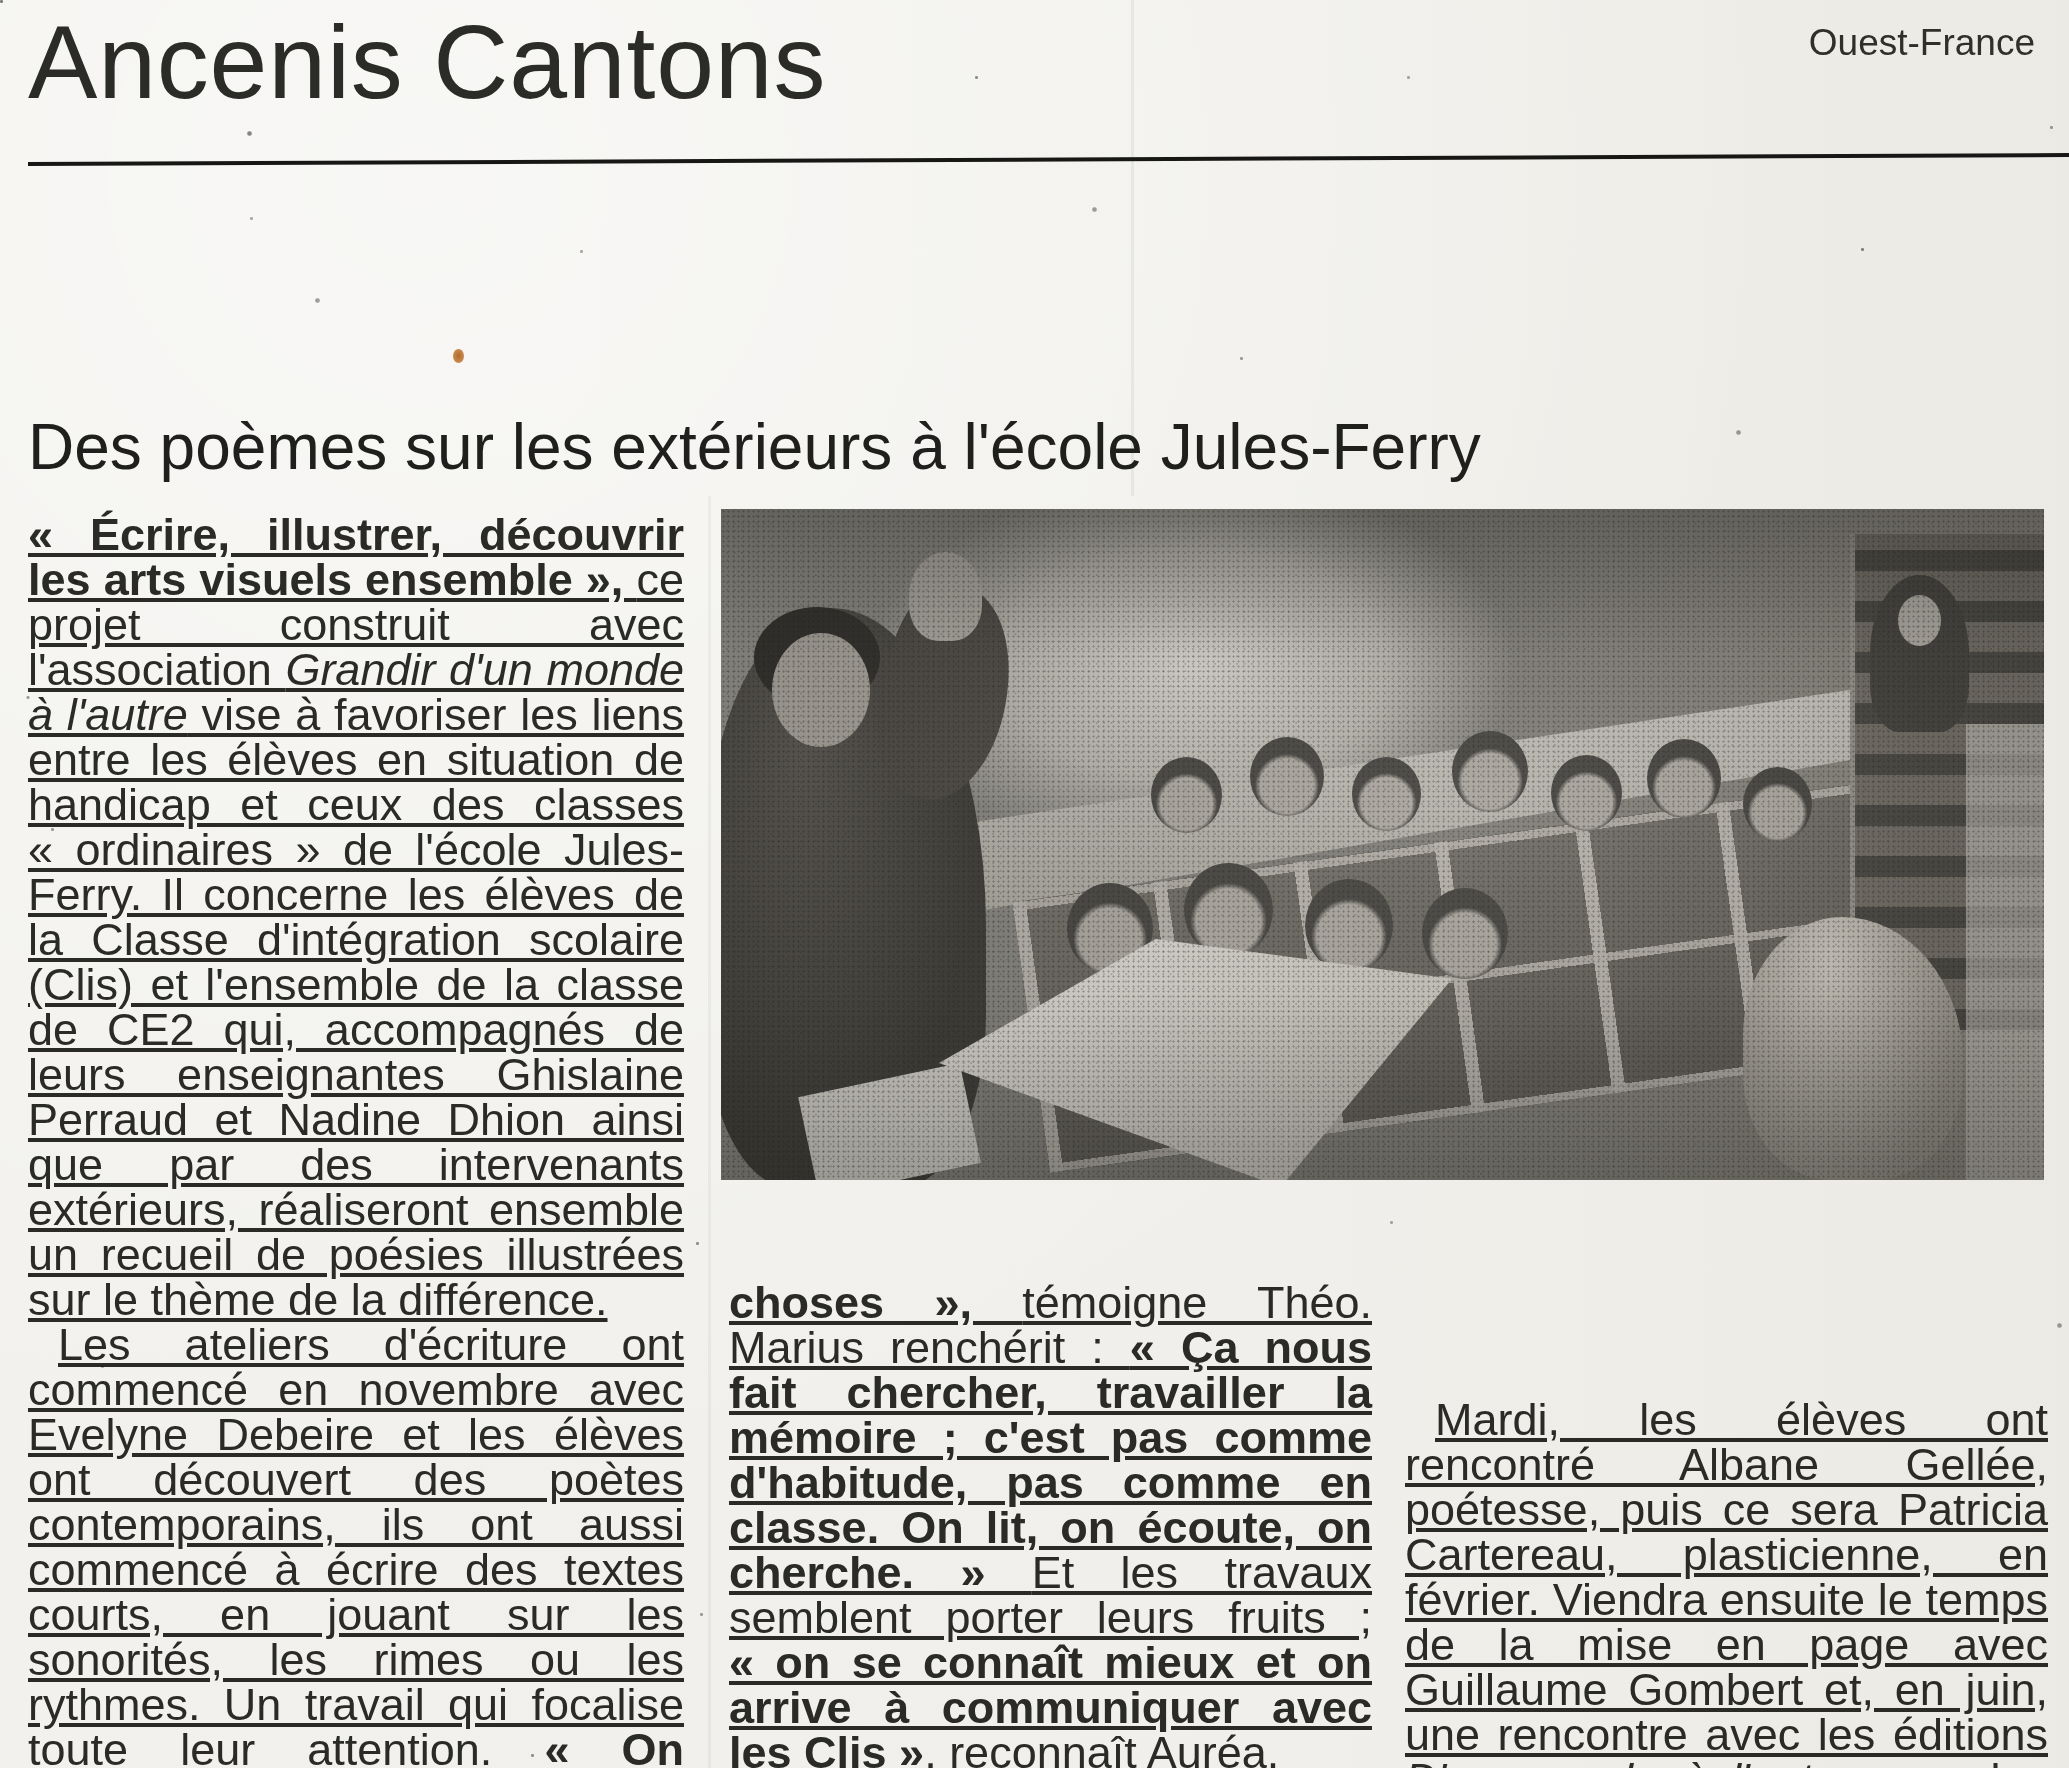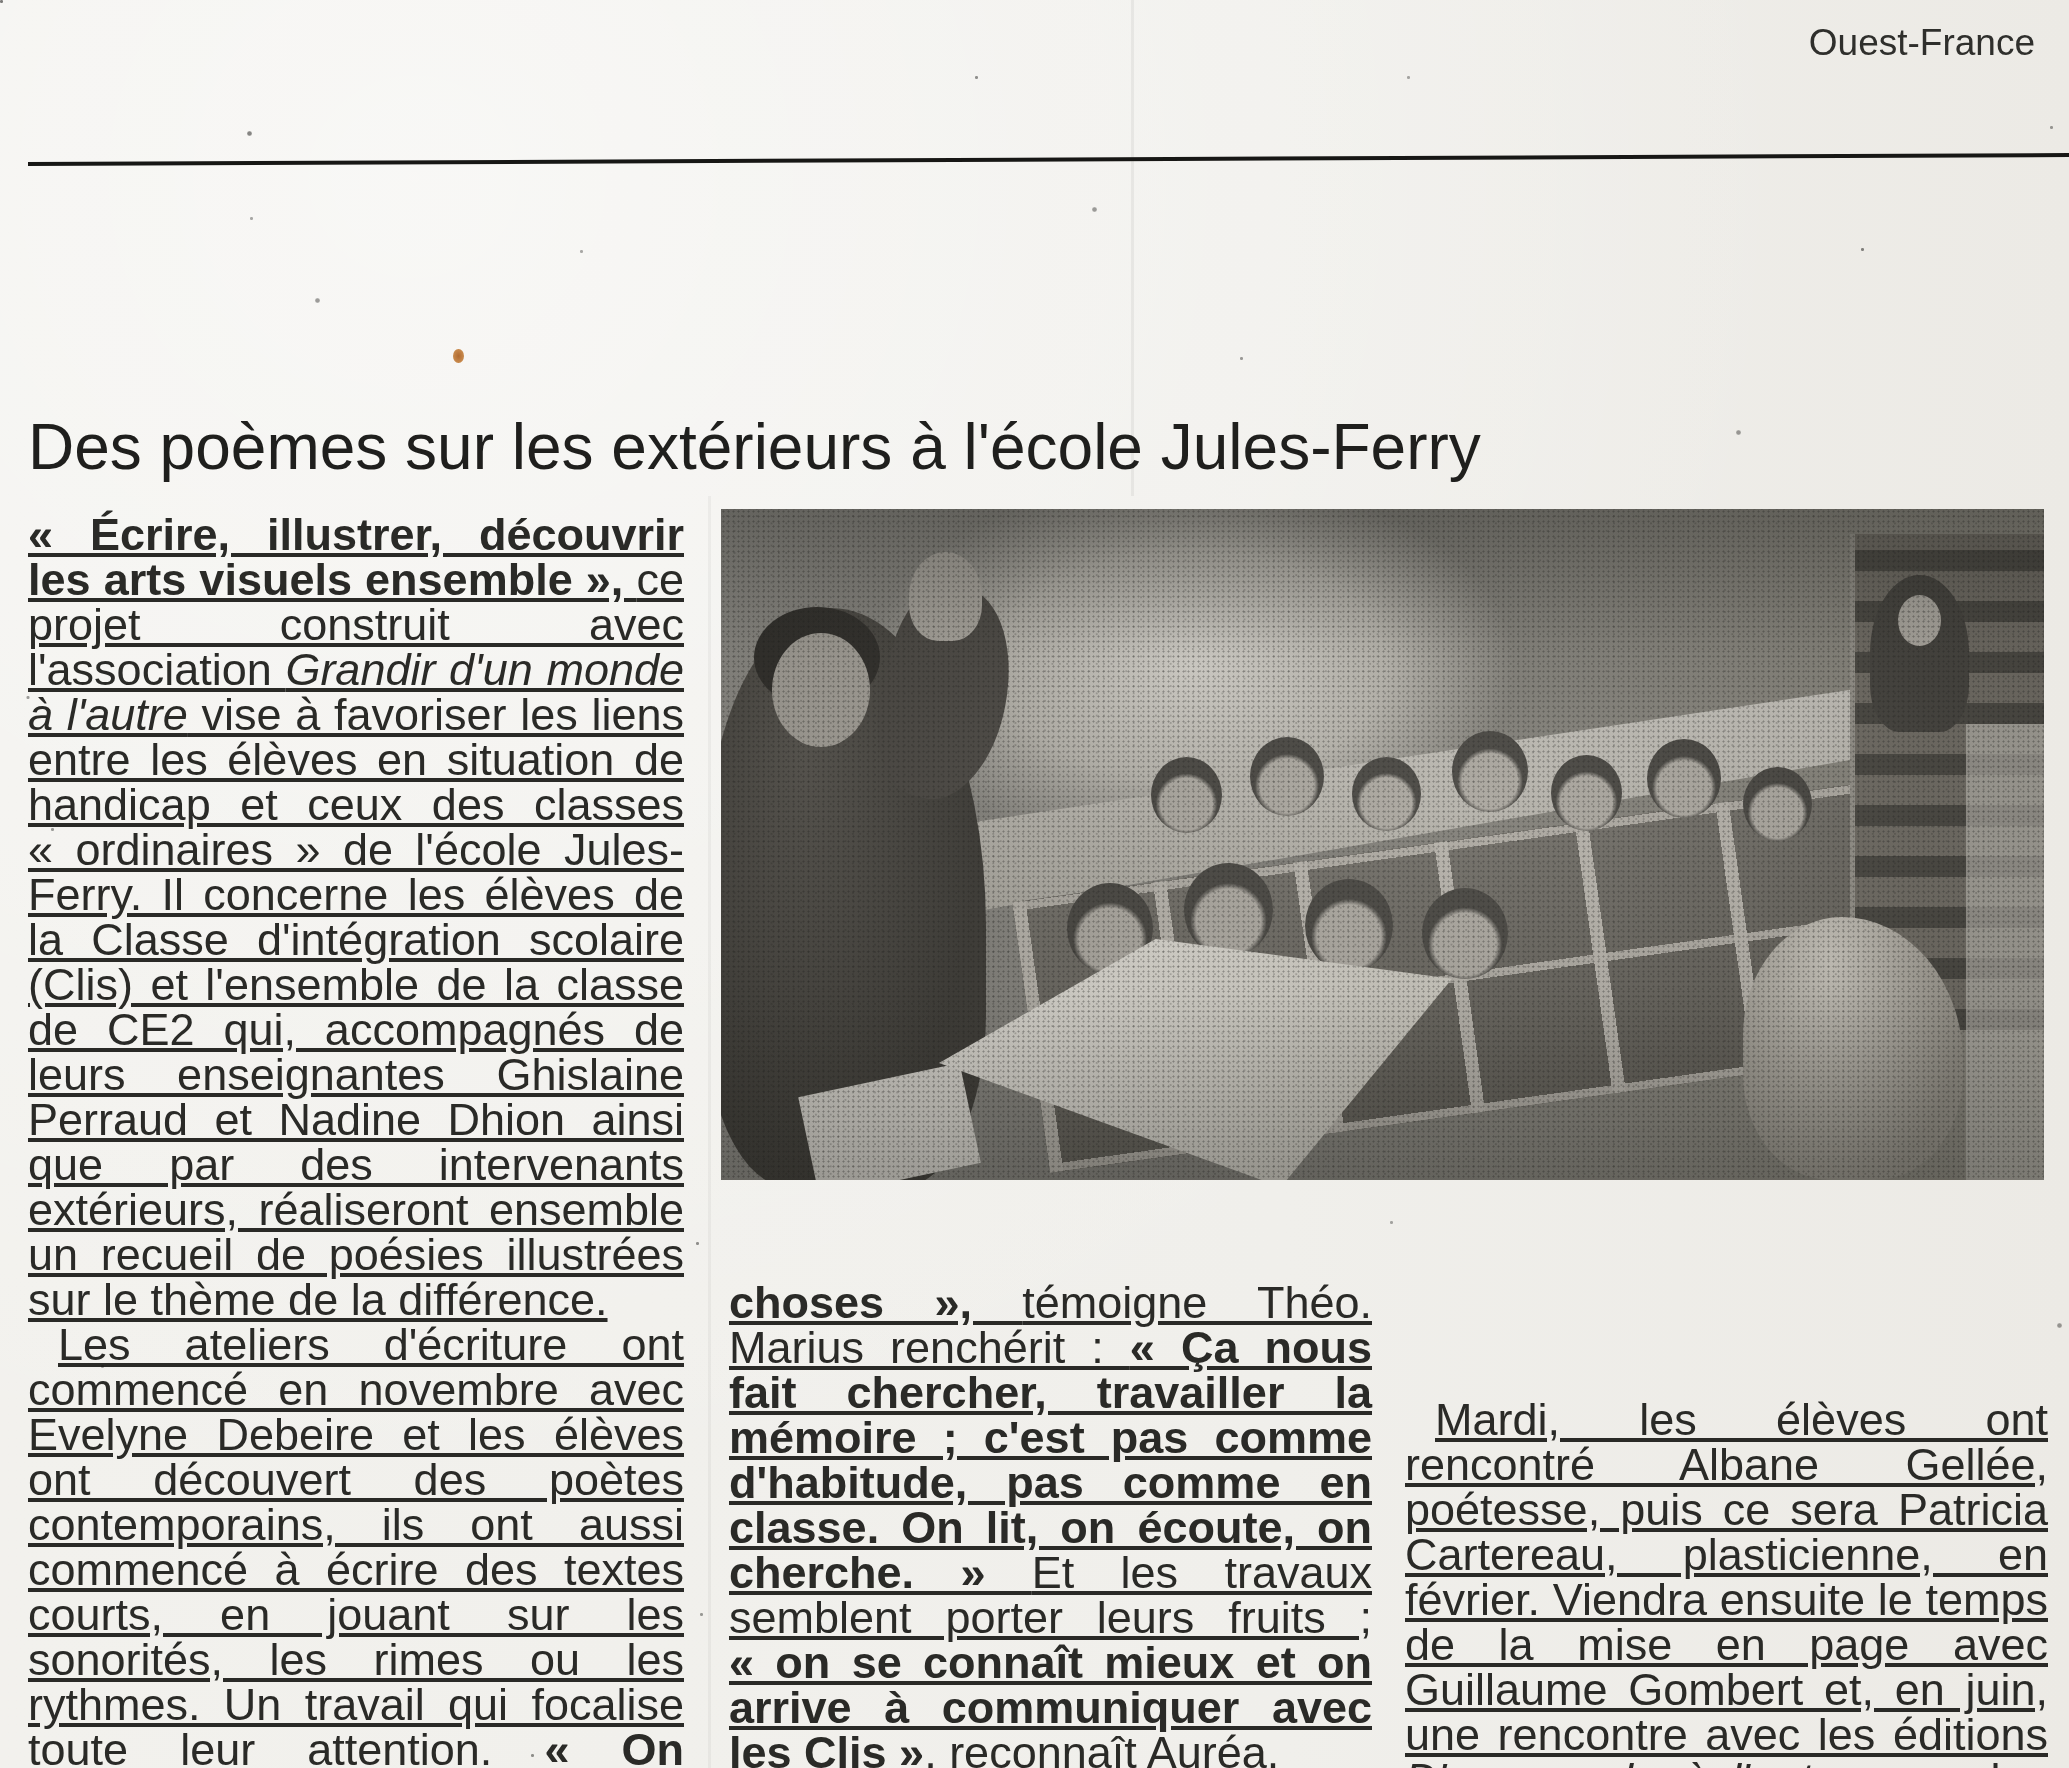--- a/index.html
+++ b/index.html
@@ -118,20 +118,21 @@
       1737px 431px 0 0.8px rgba(20,20,18,.4), 531px 1754px 0 0 rgba(20,20,18,.45),
       101px 1365px 0 0 rgba(20,20,18,.35), 26.5px 696px 0 0 rgba(20,20,18,.4),
       700px 1613px 0 0 rgba(20,20,18,.4), 1390px 1221px 0 0 rgba(20,20,18,.35),
       2058px 1324px 0 0.8px rgba(20,20,18,.4), 250px 217px 0 0 rgba(20,20,18,.35);}
 </style>
 </head>
 <body>
 
 <div class="page">
 
+  <div class="masthead-title">Ancenis Cantons</div>
 
   <div class="dateline">
     <div>Ouest-France</div>
   </div>
 
   <div class="masthead-rule"></div>
 
 
   <div class="headline">Des poèmes sur les extérieurs à l'école Jules-Ferry</div>
 

